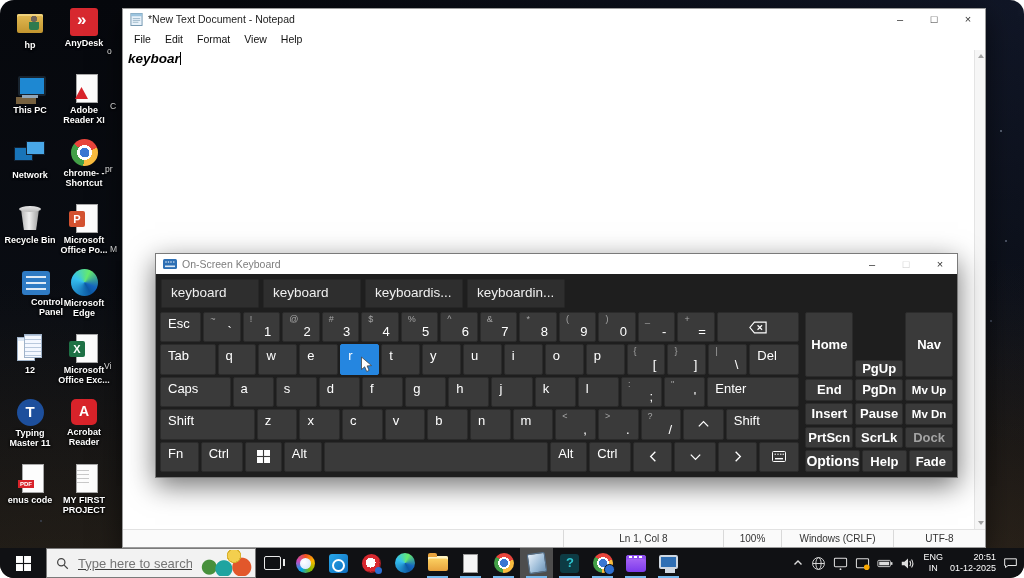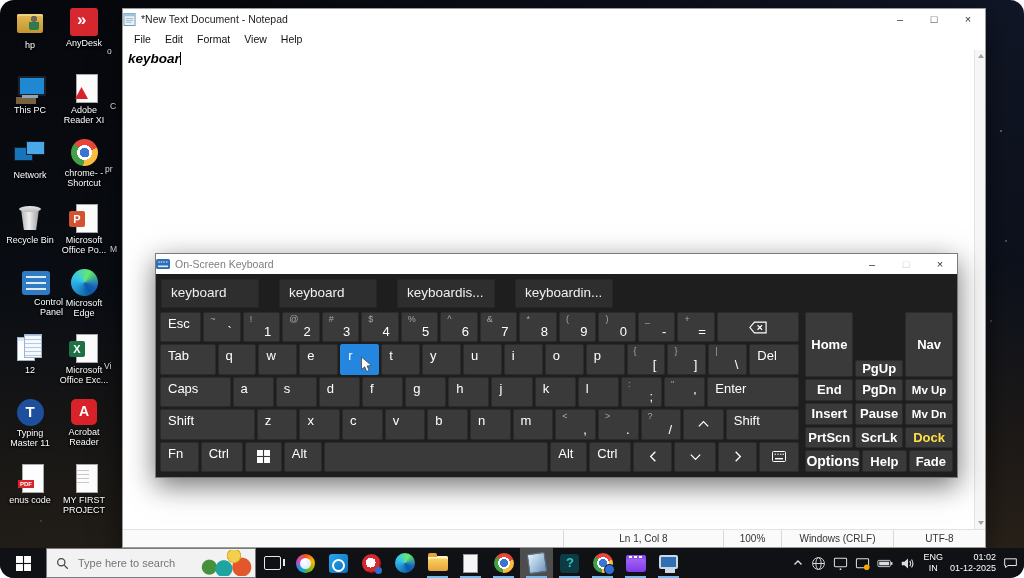--- a/index.html
+++ b/index.html
@@ -8,21 +8,21 @@
     background:
       radial-gradient(ellipse at 88% 108%, rgba(110,85,55,.35), transparent 42%),
       radial-gradient(ellipse at 5% 112%, rgba(90,75,50,.30), transparent 40%),
       radial-gradient(ellipse at 100% 0%, rgba(30,40,70,.45), transparent 55%),
       linear-gradient(180deg,#06080d 0%,#0a0d13 55%,#12100f 100%);}
   .stars{position:absolute;width:2px;height:2px;border-radius:50%;background:#9aa4b8;
     box-shadow: 950px 60px #8d97ab, 1000px 130px #6d7789, 960px 200px #566077, 990px 320px #4d5568,
                 40px 520px #3d4352, 130px 500px #343a47, 910px 450px #4a4336, 1005px 240px #5d6477;}
   
   .desktop{position:absolute;inset:0;}
-  .dicon{position:absolute;width:54px;text-align:center;cursor:default;}
+  .dicon{position:absolute;width:54px;text-align:center;cursor:default;font-weight:bold;}
   .dlabel{margin-top:2px;font-size:9px;line-height:1.15;color:#fff;text-shadow:0 1px 2px #000,0 0 3px #000;word-wrap:break-word;}
   .ic{width:34px;height:30px;position:relative;margin:0 auto;}
   .ic::before,.ic::after{content:"";position:absolute;}
   .ic-folder-user::before{left:4px;top:6px;width:26px;height:19px;border-radius:2px;background:linear-gradient(#e3bb54,#c2952f);box-shadow:inset 0 2px 0 #f0d27c;}
   .ic-folder-user::after{right:8px;top:8px;width:10px;height:14px;background:radial-gradient(circle at 50% 20%,#70655a 0 3px,transparent 3.4px),linear-gradient(transparent 6px,#2f7a4e 6px);border-radius:2px;}
   .ic-anydesk{background:#d7282f;border-radius:3px;width:28px;height:28px;}
   .ic-anydesk::before{content:"»";color:#fff;font-weight:bold;font-size:17px;left:7px;top:2px;}
   .ic-this-pc::before{left:5px;top:3px;width:24px;height:16px;background:#1e88d2;border:2px solid #18232e;border-radius:2px;}
   .ic-this-pc::after{left:9px;top:22px;width:16px;height:3px;background:#8fa6ba;box-shadow:-4px 4px 0 2px #77613f;}
   .ic-network::before{left:1px;top:9px;width:17px;height:12px;background:#1874b8;border:1.5px solid #122030;}
@@ -41,64 +41,64 @@
   .ic-doc-pair::after{right:5px;top:1px;width:16px;height:22px;background:#f4f8ff;border:1px solid #9fb2c8;background-image:linear-gradient(#b9c9dd 1.5px,transparent 1.5px);background-size:100% 4px;background-position:0 4px;}
   .ic-typing-master{width:27px;height:27px;border-radius:50%;background:#1d4f9c;margin-top:1px;}
   .ic-typing-master::before{content:"T";color:#fff;font-weight:bold;font-size:15px;left:9px;top:4px;}
   .ic-acrobat{width:26px;height:26px;border-radius:5px;background:#d8232a;margin-top:1px;}
   .ic-acrobat::before{content:"A";color:#fff;font-weight:bold;font-size:14px;left:8px;top:4px;}
   .ic-pdf-file::after{left:5px;bottom:5px;background:#d8232a;color:#fff;content:"PDF";font-weight:bold;font-size:6px;padding:1px 2px;}
   .ic-doc-file::after{left:10px;top:7px;width:12px;height:16px;background:linear-gradient(#c9c9c9 1.5px,transparent 1.5px) 0 0/100% 4px;}
   .partial{position:absolute;color:#e8e8e8;font-size:8.5px;text-shadow:0 1px 2px #000;}
   
   .window{position:absolute;background:#fff;border:1px solid #9b9b9b;box-shadow:0 8px 26px rgba(0,0,0,.55);}
-  .titlebar{height:20px;background:#fff;display:flex;align-items:center;gap:5px;}
+  .titlebar{height:20px;background:#fff;display:flex;align-items:center;padding-left:7px;gap:5px;}
   .title{font-size:10.5px;color:#1c1c1c;}
   .wctrls{margin-left:auto;display:flex;height:100%;}
   .wbtn{width:34px;height:100%;display:flex;align-items:center;justify-content:center;font-size:11px;color:#333;}
   .wbtn.dim{color:#c9c9c9;}
   
   .menubar{display:flex;gap:0;padding:2px 4px;background:#fff;}
   .menuitem{font-size:10.5px;color:#111;padding:2px 7px;}
   .np-content{position:relative;height:100%;}
   .np-text{position:absolute;left:5px;top:1px;font-family:"DejaVu Serif",serif;font-style:italic;font-weight:bold;font-size:13.5px;color:#000;}
   .caret{display:inline-block;width:1px;height:13px;background:#000;vertical-align:-2px;}
   .np-scroll{position:absolute;right:0;top:41px;bottom:18px;width:11px;background:#f6f6f6;border-left:1px solid #e4e4e4;}
   .np-scroll::before,.np-scroll::after{content:"";position:absolute;left:2.5px;border-left:3px solid transparent;border-right:3px solid transparent;}
   .np-scroll::before{top:4px;border-bottom:4px solid #a0a0a0;}
   .np-scroll::after{bottom:4px;border-top:4px solid #a0a0a0;}
   .statusbar{position:absolute;left:0;right:0;bottom:0;height:18px;background:#fafafa;border-top:1px solid #e2e2e2;display:flex;align-items:stretch;font-size:10px;color:#333;}
   .statusbar .cell{border-left:1px solid #d9d9d9;display:flex;align-items:center;justify-content:center;}
   
   .osk-body{background:#1e1e1e;height:calc(100% - 20px);padding:3px 4px 5px;display:flex;flex-direction:column;}
-  .sugrow{display:flex;gap:20px;padding:2px 1px 4px;}
+  .sugrow{display:flex;gap:4px;padding:2px 1px 4px;}
   .sug{background:#2e2e2e;border:1px solid #262626;color:#f0f0f0;font-size:13.5px;width:98px;height:29px;padding:5px 9px;text-align:left;border-radius:1px;}
   .kbwrap{display:flex;gap:6px;flex:1;}
   .kmain{display:flex;flex-direction:column;gap:2px;flex:641;}
   .kside{display:flex;flex-direction:column;gap:2px;flex:148;font-weight:bold;}
   .krow{display:flex;gap:2px;flex:1;}
   .key{position:relative;background:#3a3a3a;border:1px solid #2b2b2b;border-radius:2px;color:#fff;}
   .key.center{display:flex;align-items:center;justify-content:center;}
   .key.pressed{background:#2586e0;border-color:#2586e0;}
-  .key.disabled .clabel{color:#fde047;}
+  .key.disabled .clabel{color:#a3a3a3;}
   .sub{position:absolute;top:1px;left:6px;font-size:9px;color:#a6a6a6;}
   .mainc{position:absolute;bottom:2px;right:8px;font-size:13px;}
   .klabel{position:absolute;top:3px;left:7px;font-size:13px;white-space:nowrap;}
   .clabel{font-size:13px;white-space:nowrap;}
   .key.small .clabel{font-size:14px;}
   .key.mv .clabel{font-size:11.5px;}
   .kcursor{position:absolute;left:52%;top:38%;}
   
   .taskbar{position:absolute;left:0;right:0;bottom:0;height:30px;background:#101114;display:flex;align-items:stretch;z-index:50;}
   .tbslot{width:33px;display:flex;align-items:center;justify-content:center;position:relative;}
   .tbslot.focusedapp{background:#4d4d4d;}
   .tbslot.active::after{content:"";position:absolute;left:6px;right:6px;bottom:0;height:2px;background:#76b9ed;}
   .startbtn{width:46px;display:flex;align-items:center;justify-content:center;}
   .searchbox{width:210px;background:#f2f2f2;border:1px solid #7a7a7a;display:flex;align-items:center;gap:7px;padding-left:9px;position:relative;overflow:hidden;}
-  .searchbox input{border:none;background:transparent;outline:none;font-size:11px;color:#3a3a3a;width:118px;}
+  .searchbox input{border:none;background:transparent;outline:none;font-size:13px;color:#3a3a3a;width:118px;text-decoration:underline;}
   .search-art{position:absolute;right:2px;top:1px;width:56px;height:26px;background:
       radial-gradient(circle at 66% 22%, #f3cf4e 0 6px, #d8b12e 6px 7px, transparent 7.5px),
       radial-gradient(circle at 80% 66%, #e2572b 0 9px, transparent 10px),
       radial-gradient(circle at 48% 72%, #1fa4a0 0 8px, transparent 9px),
       radial-gradient(circle at 22% 66%, #47903c 0 7px, transparent 8px);}
   .ti{position:relative;}
   .ti-taskview{width:17px;height:14px;border:1.6px solid #eaeaea;border-radius:2px;}
   .ti-taskview::before{content:"";position:absolute;right:-5px;top:2px;width:2px;height:7px;background:#eaeaea;}
   .ti-copilot{width:19px;height:19px;border-radius:50%;background:conic-gradient(#f25022,#ffb900,#7fba00,#00a4ef,#c84bc0,#f25022);}
   .ti-copilot::after{content:"";position:absolute;inset:4px;border-radius:50%;background:radial-gradient(circle at 35% 35%,#fff,#cfe3ff);}
@@ -680,21 +680,21 @@
               <path d="M11 5 Q13 8 11 11" fill="none" stroke="#ddd" stroke-width="1.2"></path>
               <path d="M13 3.5 Q16 8 13 12.5" fill="none" stroke="#ddd" stroke-width="1.2"></path>
             </svg>
           </div>
         </div>
       <div class="traytxt">
         <div>ENG</div>
           <div>IN</div>
       </div>
       <div class="clock">
-        <div>01:02</div>
+        <div>20:51</div>
           <div>01-12-2025</div>
       </div>
       <div class="trayicon">
         <svg width="15" height="14" viewBox="0 0 18 16" fill="none" stroke="#e8e8e8" stroke-width="1.2">
             <path d="M2 3 H16 V11 H6 L3 13.5 V11 H2 Z"></path>
           </svg>
       </div>
     </div>
   </div>
 </div>

